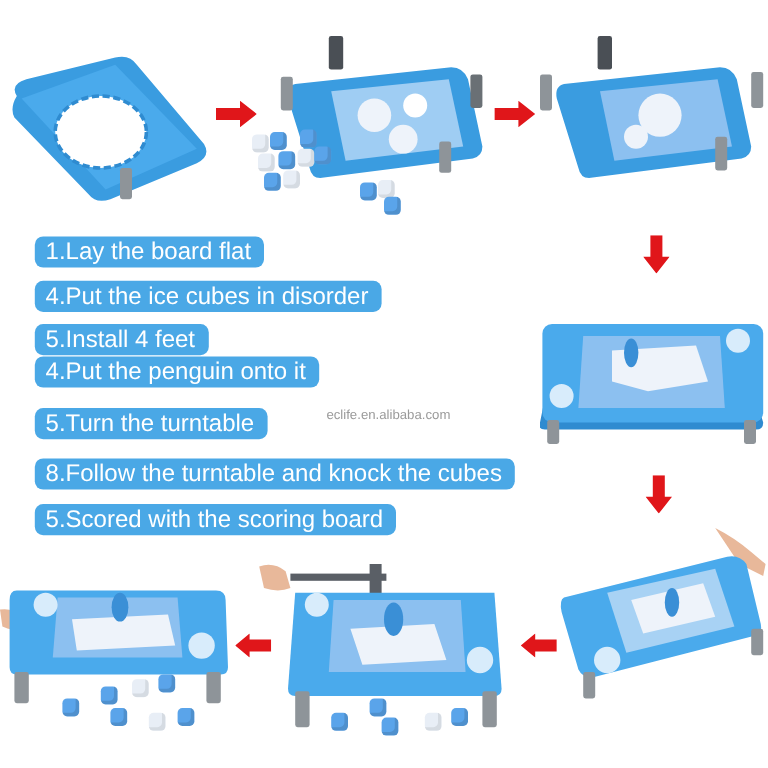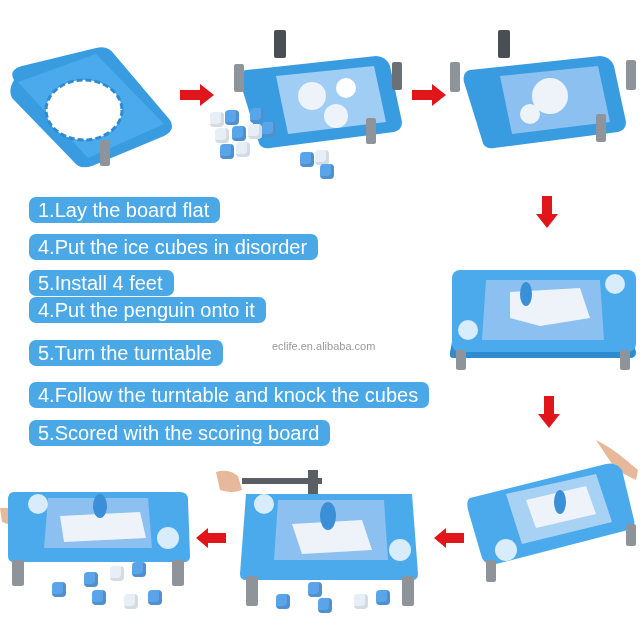--- a/index.html
+++ b/index.html
@@ -67,21 +67,21 @@
 
 <svg class="arrow" style="left:536px;top:196px" width="22" height="32" viewBox="0 0 22 32">
     <path d="M6 0 H16 V18 H22 L11 32 L0 18 H6Z" fill="#e0161a"></path>
   </svg>
 
 <div class="step" style="top:197px">1.Lay the board flat</div>
 <div class="step" style="top:234px">4.Put the ice cubes in disorder</div>
 <div class="step" style="top:270px">5.Install 4 feet</div>
 <div class="step" style="top:297px">4.Put the penguin onto it</div>
 <div class="step" style="top:340px">5.Turn the turntable</div>
-<div class="step" style="top:382px">4.Follow the turntable and knock the cubes</div>
+<div class="step" style="top:382px">8.Follow the turntable and knock the cubes</div>
 <div class="step" style="top:420px">5.Scored with the scoring board</div>
 
 <div class="wm">eclife.en.alibaba.com</div>
 
 <svg class="board" style="left:450px;top:262px" width="190" height="110" viewBox="0 0 190 110">
   <path d="M4 70 L180 70 L186 90 Q186 96 180 96 L4 96 Q-2 96 0 90Z" fill="#2f8bd0"></path>
   <rect x="2" y="8" width="184" height="82" rx="8" fill="#4aaaec"></rect>
   <path d="M36 18 L150 18 L154 78 L32 78Z" fill="#8cc0f0"></path>
   <path d="M60 30 L130 26 L140 56 L90 64 L60 56Z" fill="#eef3fa"></path>
   <ellipse cx="76" cy="32" rx="6" ry="12" fill="#3a8fd6"></ellipse>

